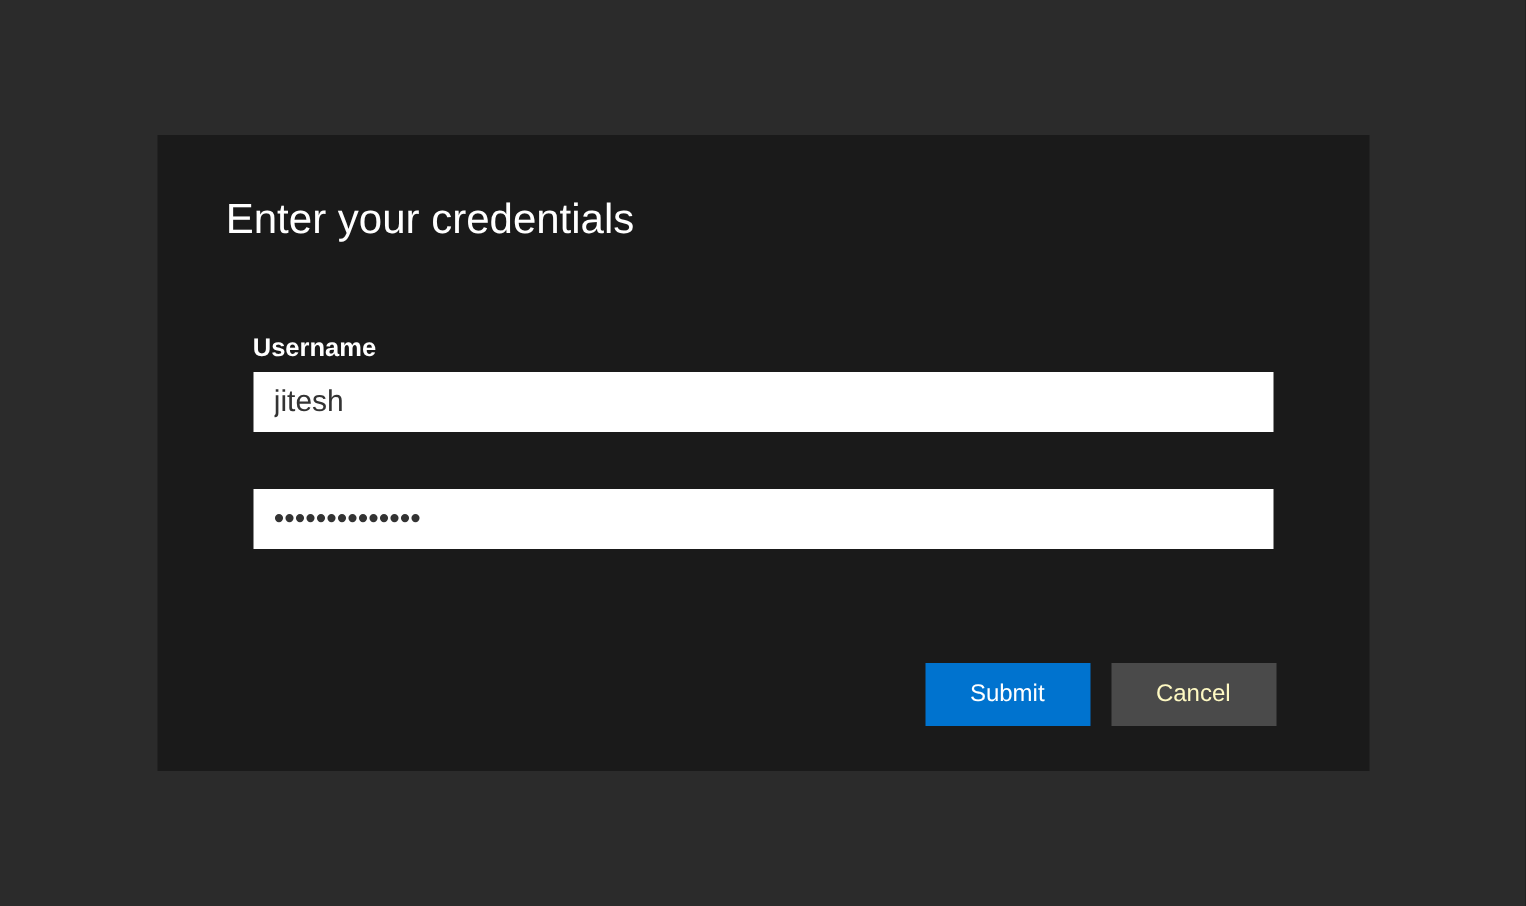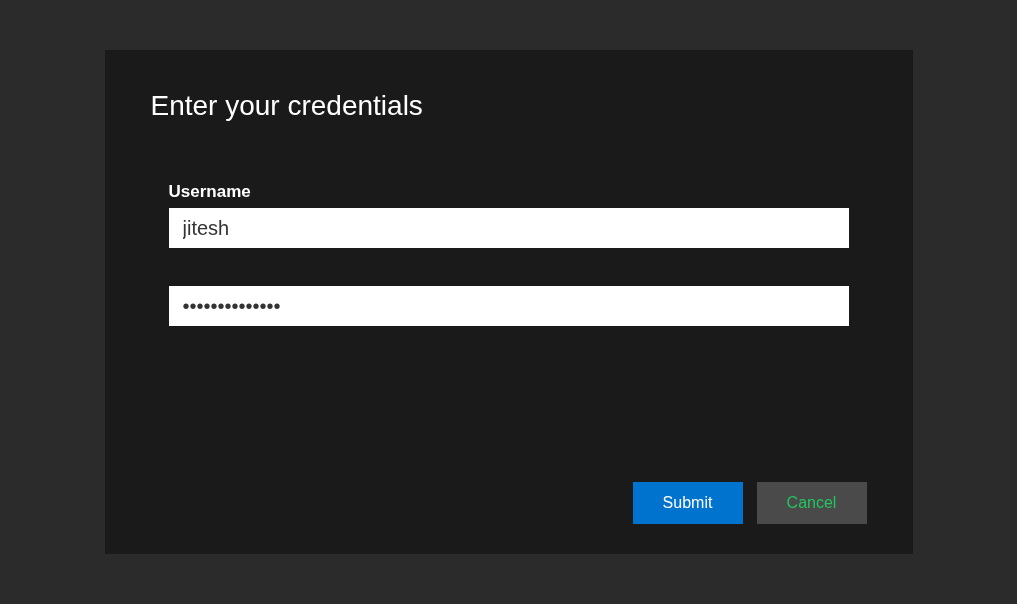--- a/index.html
+++ b/index.html
@@ -13,21 +13,21 @@
       width: 1017px;
       height: 604px;
       display: flex;
       align-items: center;
       justify-content: center;
       padding: 40px;
     }
     .dialog {
       background-color: #1a1a1a;
       width: 808px;
-      height: 504px;
+      height: 424px;
       padding: 40px 46px 30px 46px;
       position: relative;
     }
     .dialog-title {
       color: #ffffff;
       font-size: 28px;
       font-weight: 400;
       margin-bottom: 60px;
     }
     .form-group {
@@ -49,40 +49,40 @@
       background-color: #ffffff;
       border: none;
       padding: 0 14px;
       font-size: 20px;
       color: #333333;
       font-family: "Segoe UI", -apple-system, BlinkMacSystemFont, sans-serif;
     }
     .button-row {
       position: absolute;
       bottom: 30px;
-      right: 46px;
+      right: 62px;
       display: flex;
       gap: 14px;
     }
     .btn {
       height: 42px;
       min-width: 110px;
       padding: 0 24px;
       font-size: 16px;
       border: none;
       cursor: pointer;
       font-family: "Segoe UI", -apple-system, BlinkMacSystemFont, sans-serif;
     }
     .btn-primary {
       background-color: #0073cf;
       color: #ffffff;
     }
     .btn-secondary {
       background-color: #4a4a4a;
-      color: #22c55e;
+      color: #fef9c3;
     }
   </style>
 </head>
 <body>
 
 <div class="dialog">
   <h1 class="dialog-title">Enter your credentials</h1>
 
   <div class="form-group">
     <label class="form-label">Username</label>

